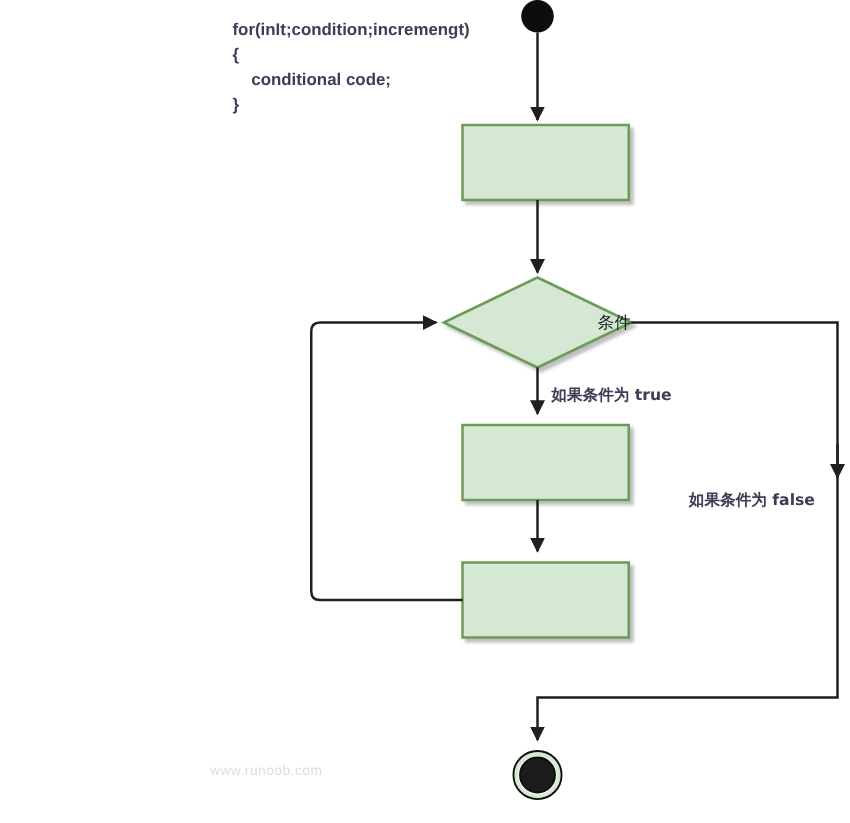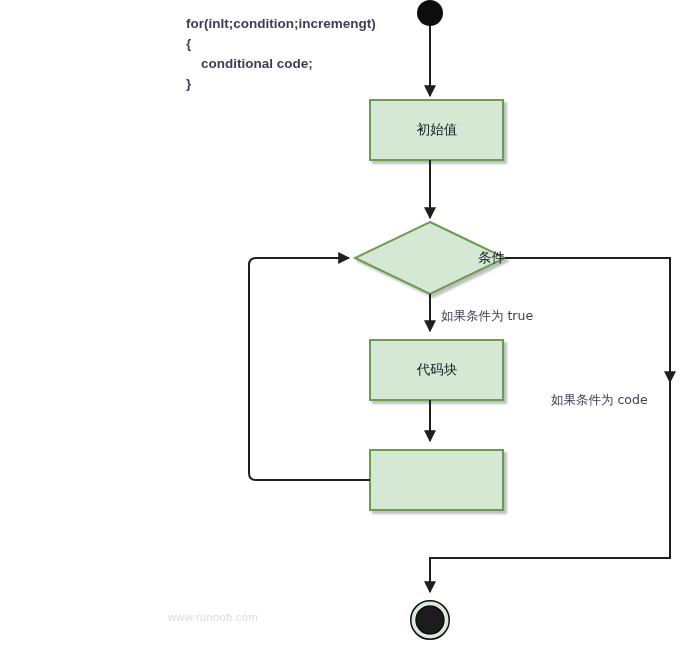--- a/index.html
+++ b/index.html
@@ -44,21 +44,21 @@
     color: #13191f;
     font-size: 13.5px;
     text-align: center;
     white-space: nowrap;
     font-family: "DejaVu Sans", "Liberation Sans", sans-serif;
   }
   .edge-label {
     position: absolute;
     color: #3d3d56;
     font-size: 12.5px;
-    font-weight: normal;
+    font-weight: bold;
     white-space: nowrap;
     font-family: "DejaVu Sans", "Liberation Sans", sans-serif;
   }
   .watermark {
     position: absolute;
     left: 168px;
     top: 611px;
     color: #dcdcdc;
     font-size: 11px;
     letter-spacing: 0.4px;
@@ -114,21 +114,19 @@
     <circle cx="430" cy="620" r="19" fill="none" stroke="#0d0d0d" stroke-width="2"></circle>
     <circle cx="430" cy="620" r="17" fill="none" stroke="#d5e8d4" stroke-width="3"></circle>
     <circle cx="430" cy="620" r="14" fill="#1c1c1c" stroke="#0d0d0d" stroke-width="1.5"></circle>
   </svg>
 
   <div class="code-block">for(inIt;condition;incremengt)
 {
     conditional code;
 }</div>
 
-  <div class="node-label" id="lbl-init">初始值</div>
   <div class="node-label" id="lbl-cond">条件</div>
-  <div class="node-label" id="lbl-code">代码块</div>
 
   <div class="edge-label" id="lbl-true">如果条件为 true</div>
-  <div class="edge-label" id="lbl-false">如果条件为 code</div>
+  <div class="edge-label" id="lbl-false">如果条件为 false</div>
 
   <div class="watermark">www.runoob.com</div>
 </div>
 
 </body></html>

